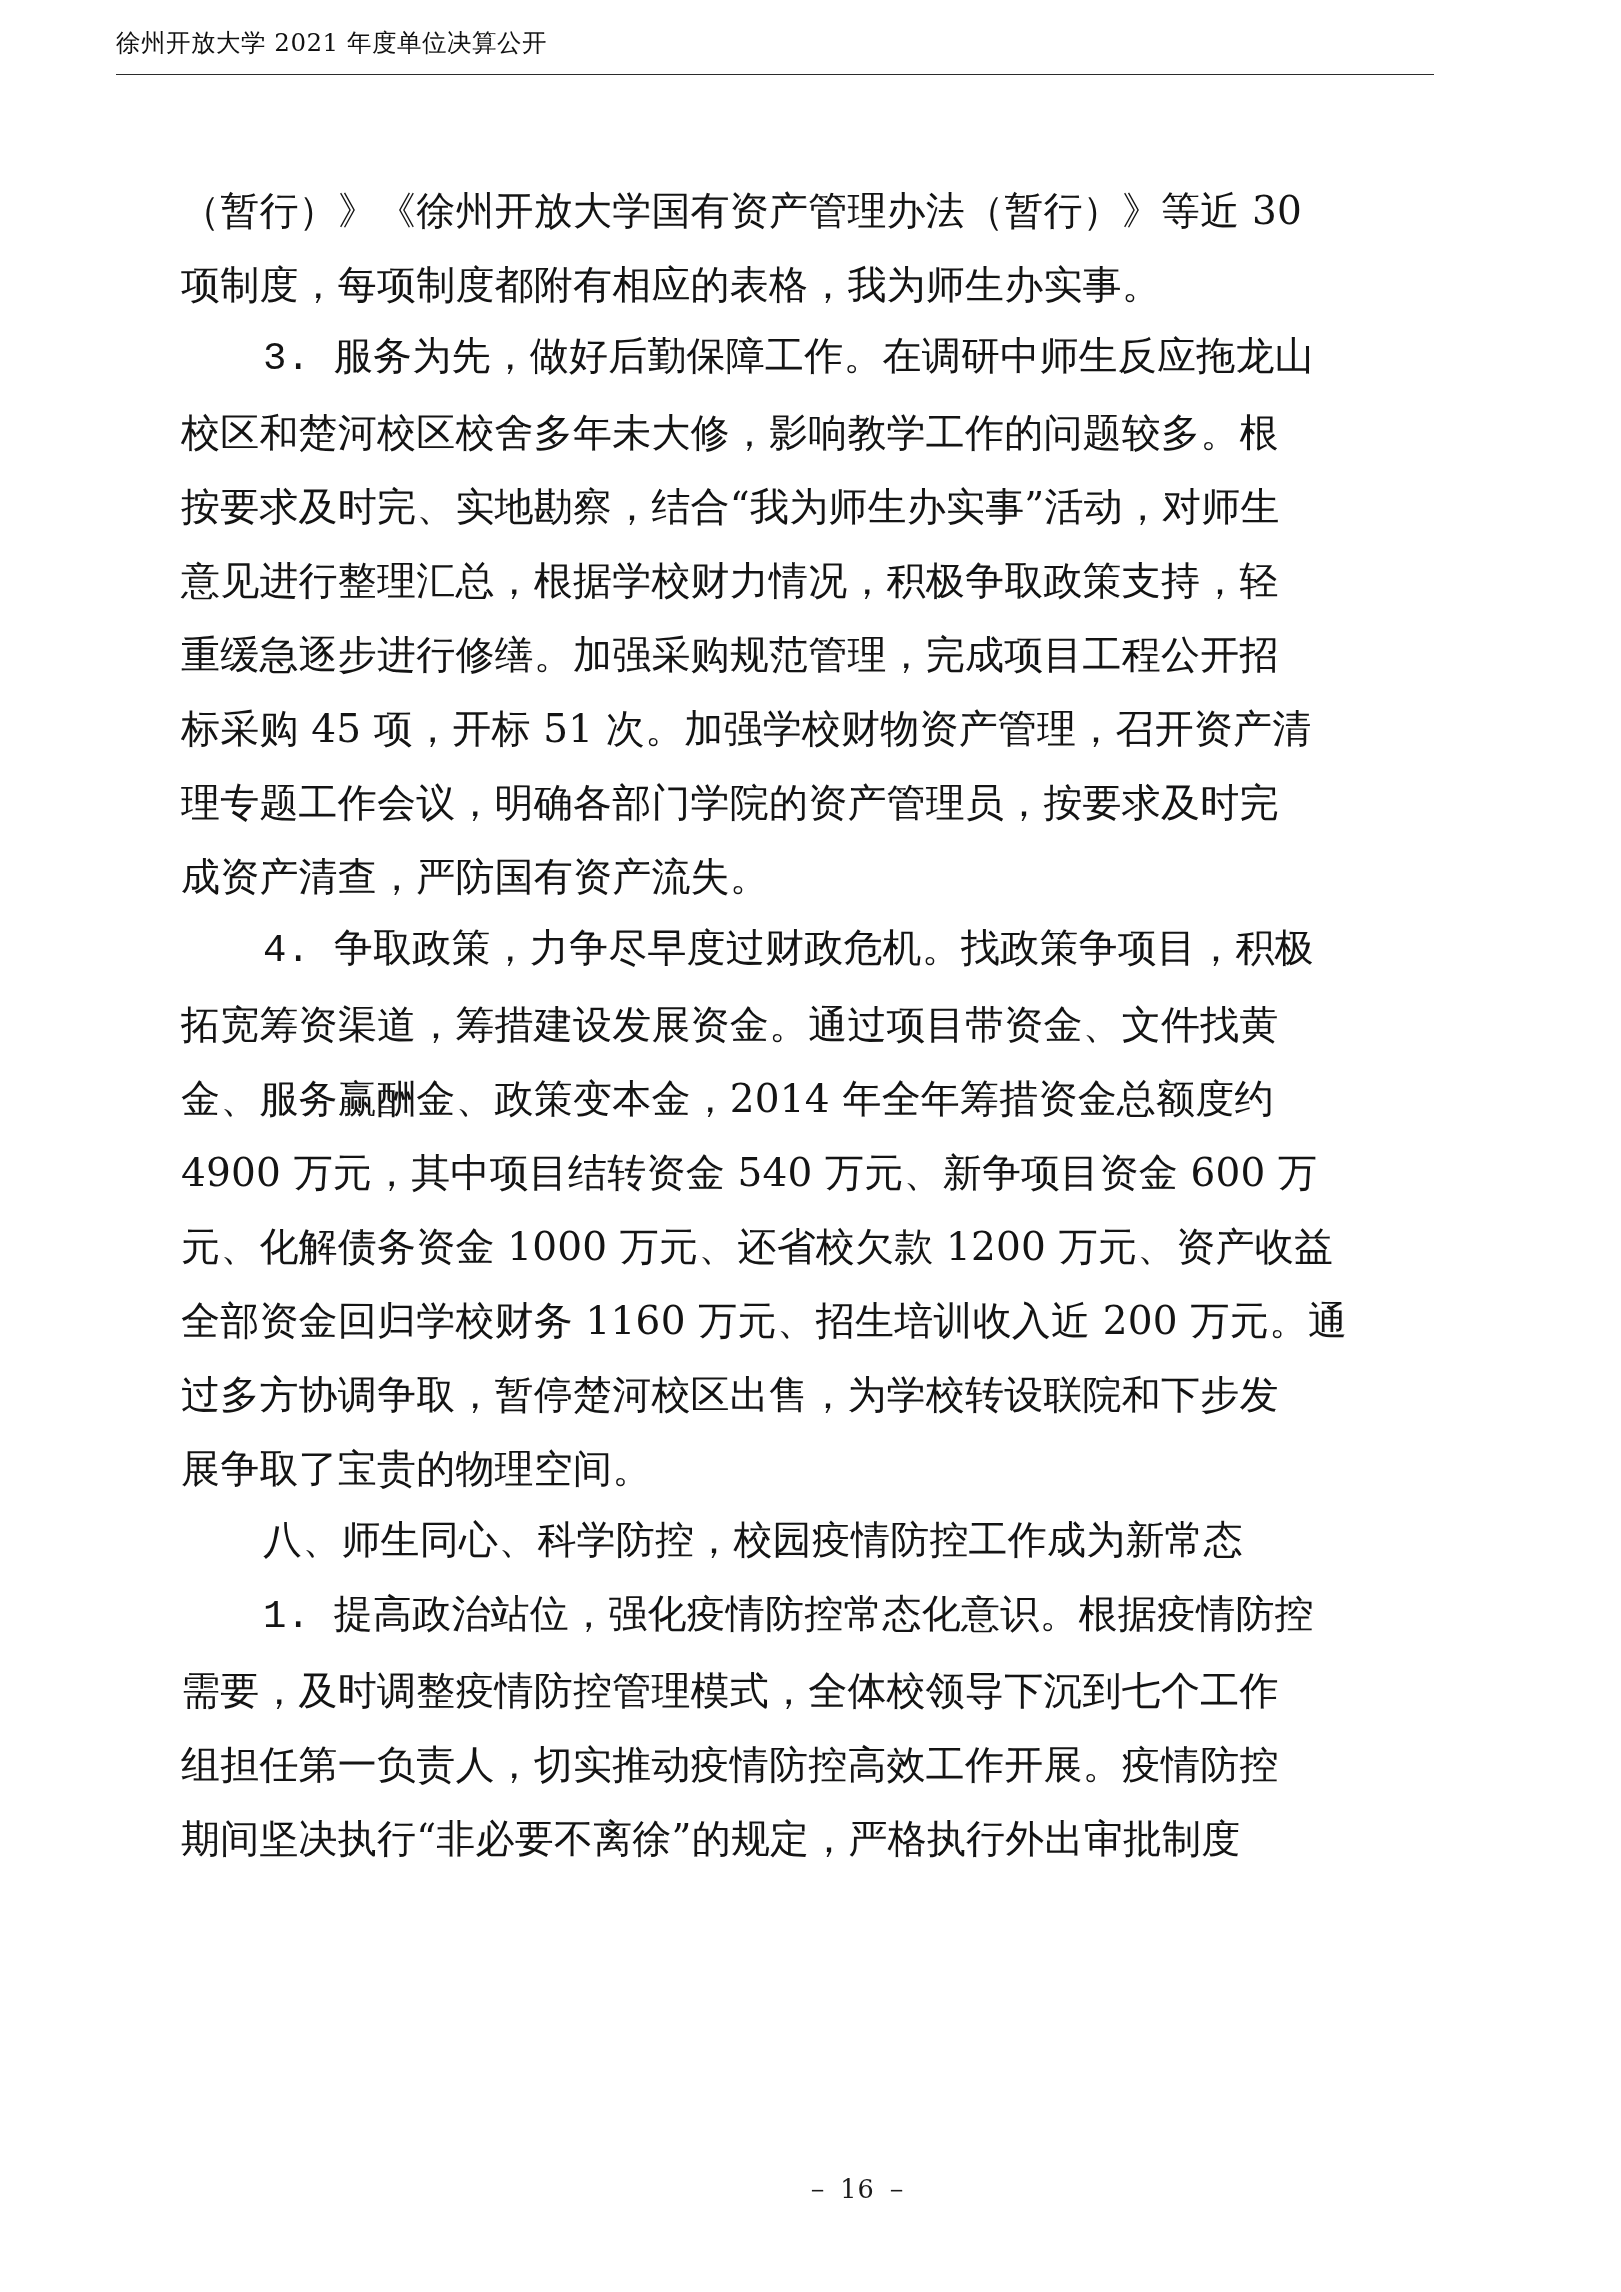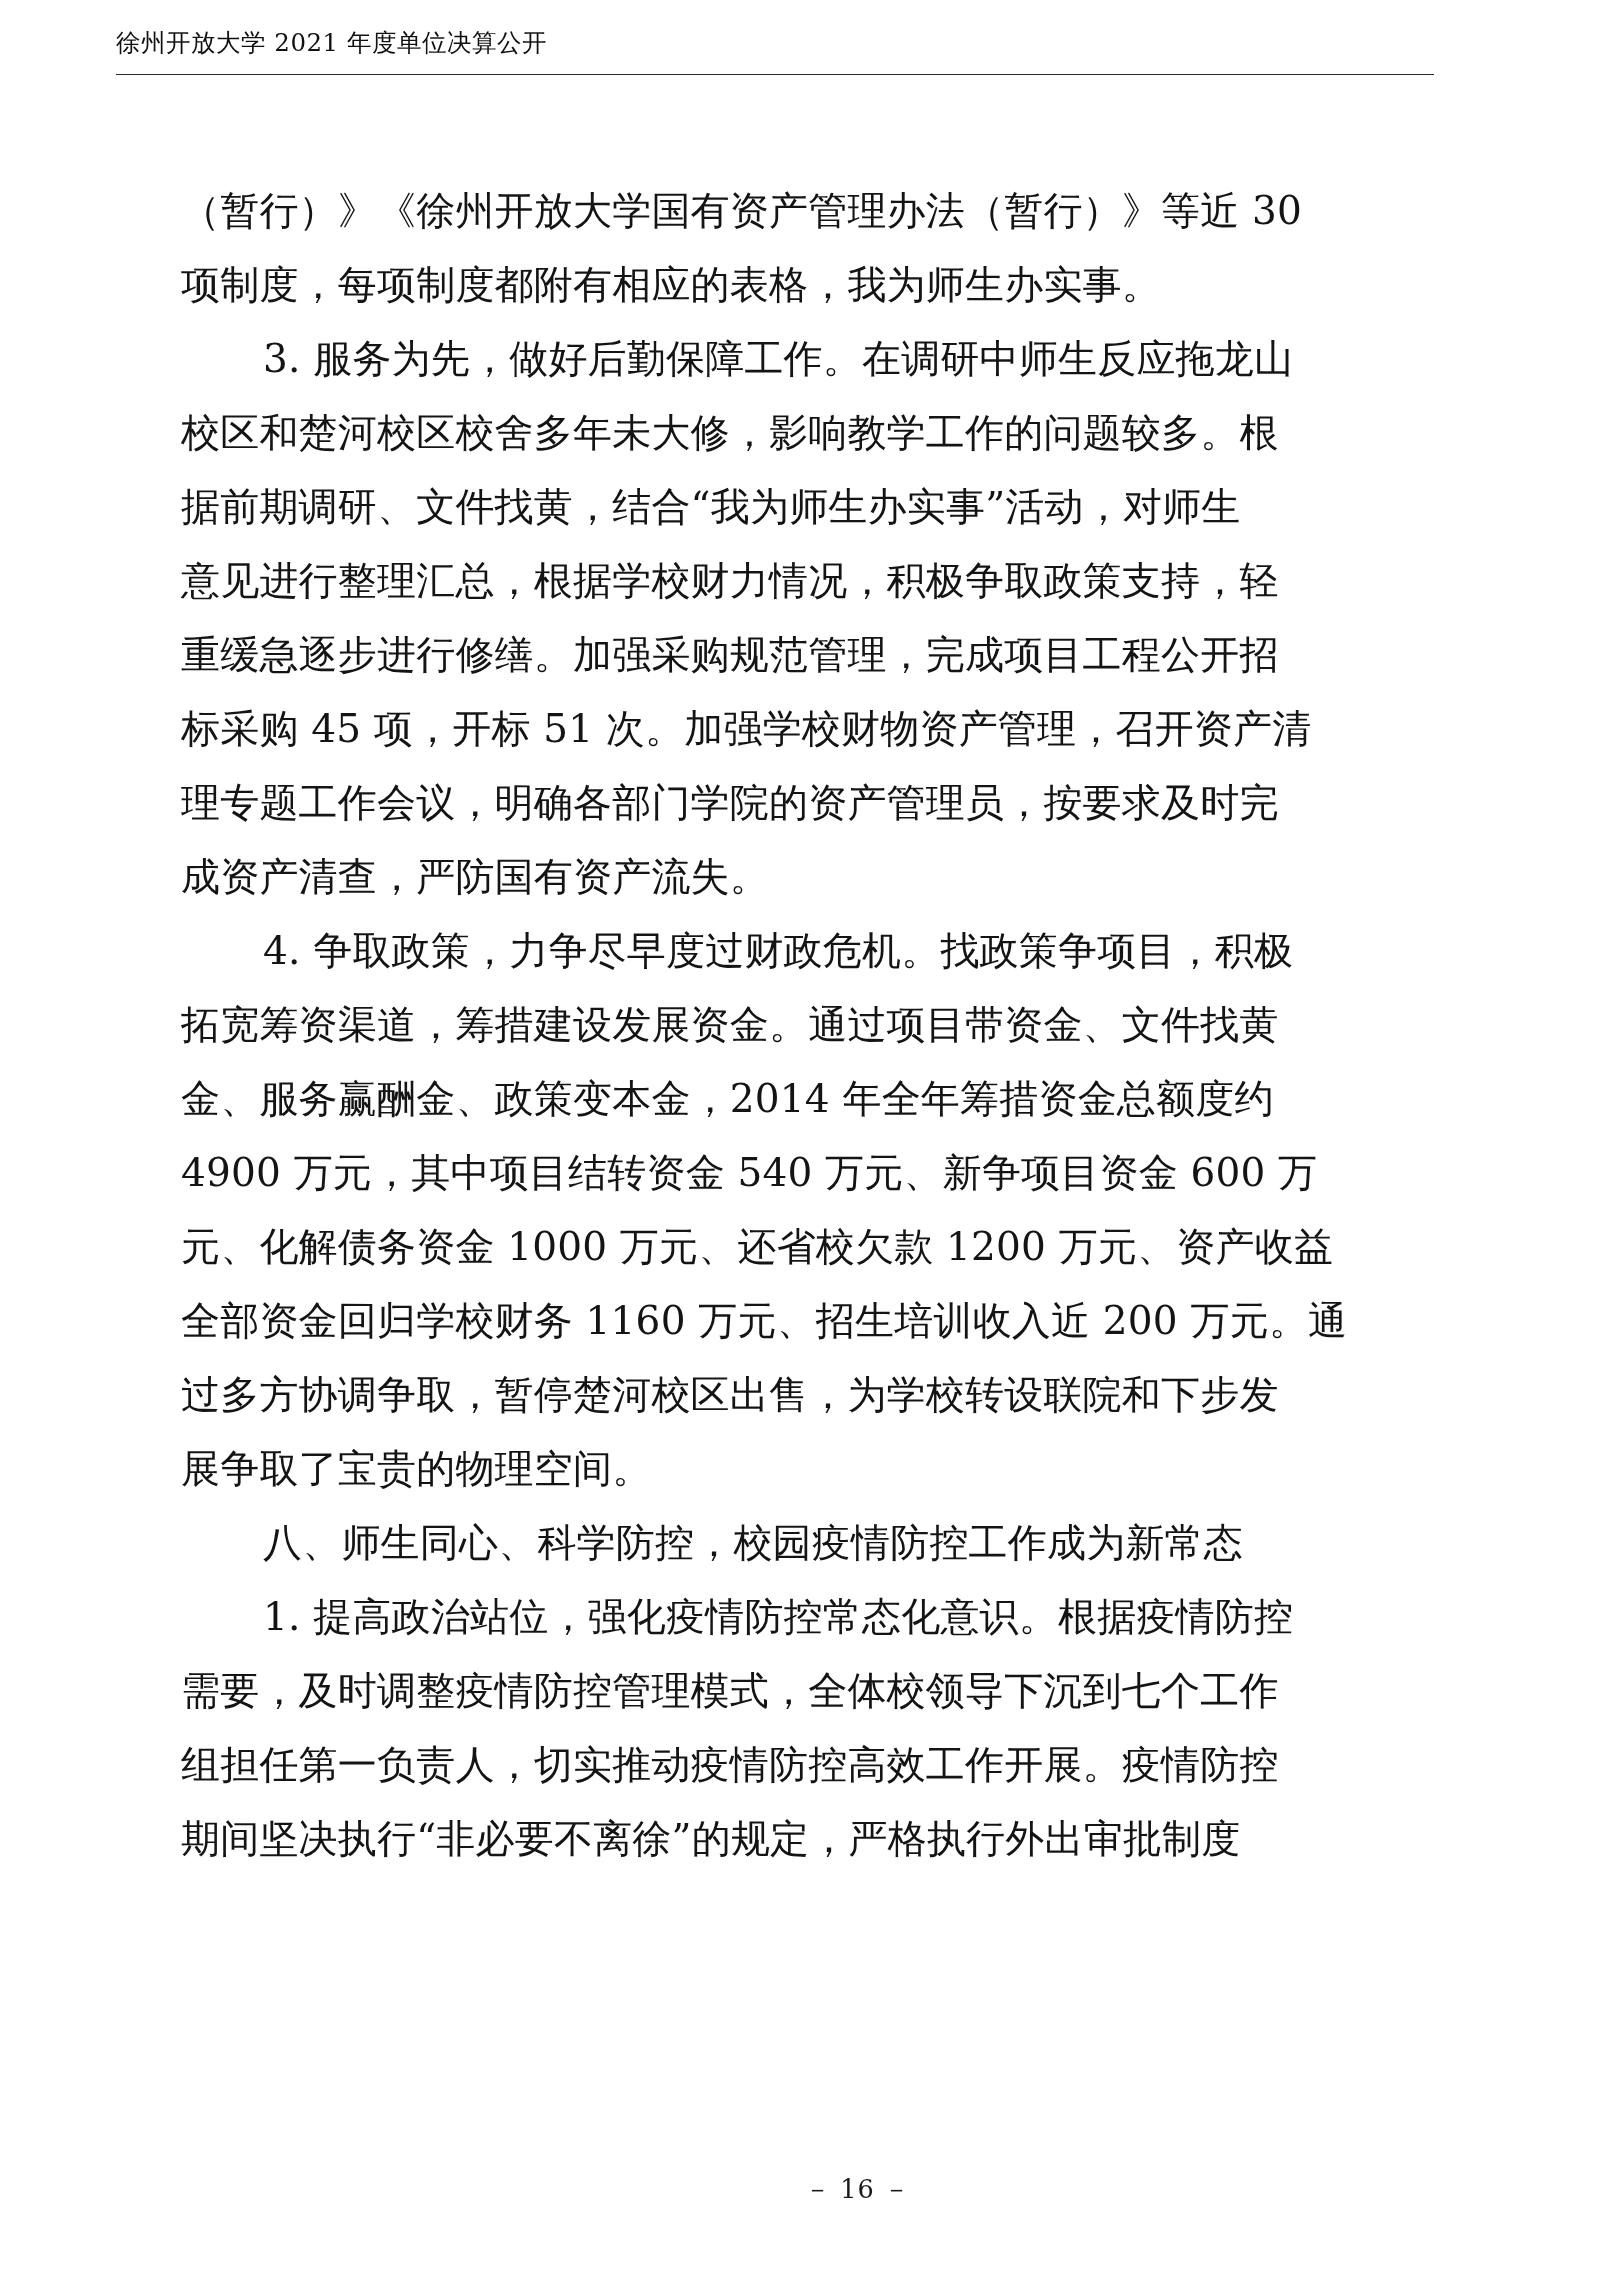--- a/index.html
+++ b/index.html
@@ -57,20 +57,21 @@
     font-family: "DejaVu Serif", "Liberation Serif", serif;
     font-size: 39px;
     line-height: 74px;
     color: #141414;
     white-space: pre;
     letter-spacing: 0.2px;
     margin-left: 36px;
   }
   .line.indent {
     text-indent: 82px;
+    font-family: Liberation Mono, monospace;
   }
 
   
   .footer {
     position: absolute;
     left: 0;
     top: 2172px;
     width: 1621px;
     text-align: center;
     margin-left: 47px;
@@ -90,21 +91,21 @@
   <div class="header">
     <div class="header-text">徐州开放大学 2021 年度单位决算公开</div>
     <div class="header-rule"></div>
   </div>
 
   <div class="body-block">
     <div class="line">（暂行）》《徐州开放大学国有资产管理办法（暂行）》等近 30</div>
     <div class="line">项制度，每项制度都附有相应的表格，我为师生办实事。</div>
     <div class="line indent">3. 服务为先，做好后勤保障工作。在调研中师生反应拖龙山</div>
     <div class="line">校区和楚河校区校舍多年未大修，影响教学工作的问题较多。根</div>
-    <div class="line">据前期调研、文件找黄，结合“我为师生办实事”活动，对师生</div>
+    <div class="line">按要求及时完、实地勘察，结合“我为师生办实事”活动，对师生</div>
     <div class="line">意见进行整理汇总，根据学校财力情况，积极争取政策支持，轻</div>
     <div class="line">重缓急逐步进行修缮。加强采购规范管理，完成项目工程公开招</div>
     <div class="line">标采购 45 项，开标 51 次。加强学校财物资产管理，召开资产清</div>
     <div class="line">理专题工作会议，明确各部门学院的资产管理员，按要求及时完</div>
     <div class="line">成资产清查，严防国有资产流失。</div>
     <div class="line indent">4. 争取政策，力争尽早度过财政危机。找政策争项目，积极</div>
     <div class="line">拓宽筹资渠道，筹措建设发展资金。通过项目带资金、文件找黄</div>
     <div class="line">金、服务赢酬金、政策变本金，2014 年全年筹措资金总额度约</div>
     <div class="line">4900 万元，其中项目结转资金 540 万元、新争项目资金 600 万</div>
     <div class="line">元、化解债务资金 1000 万元、还省校欠款 1200 万元、资产收益</div>

